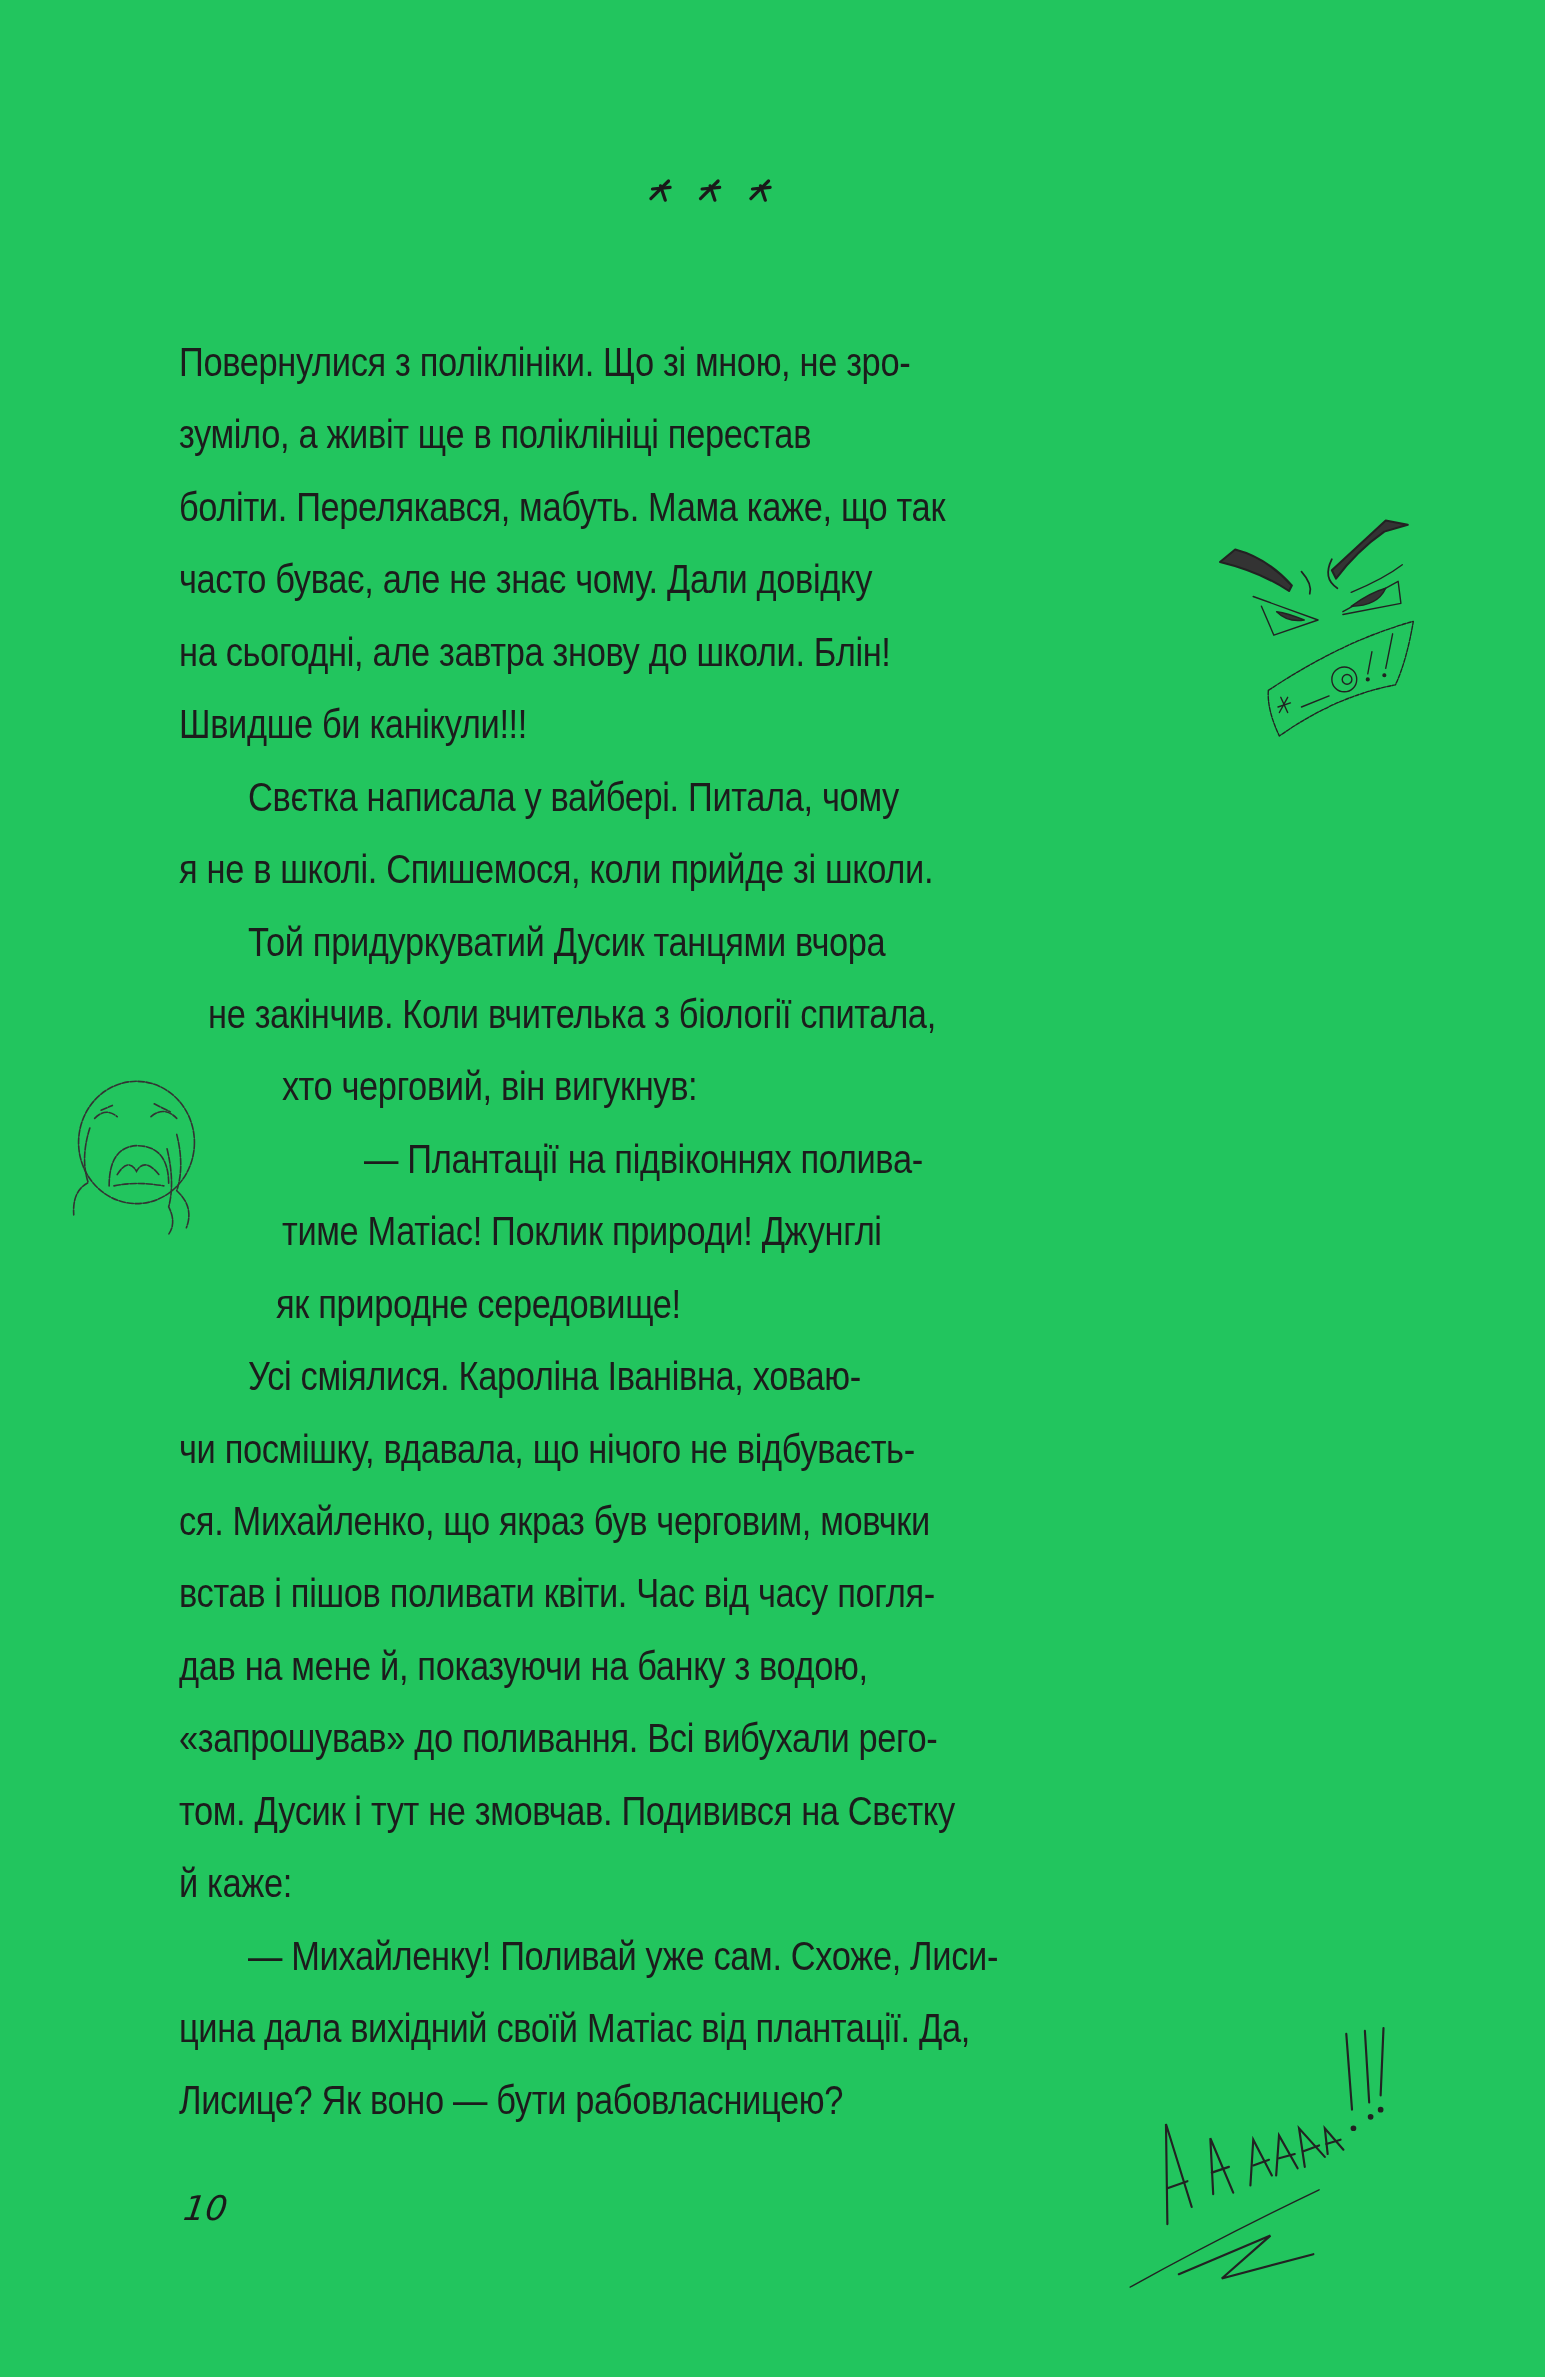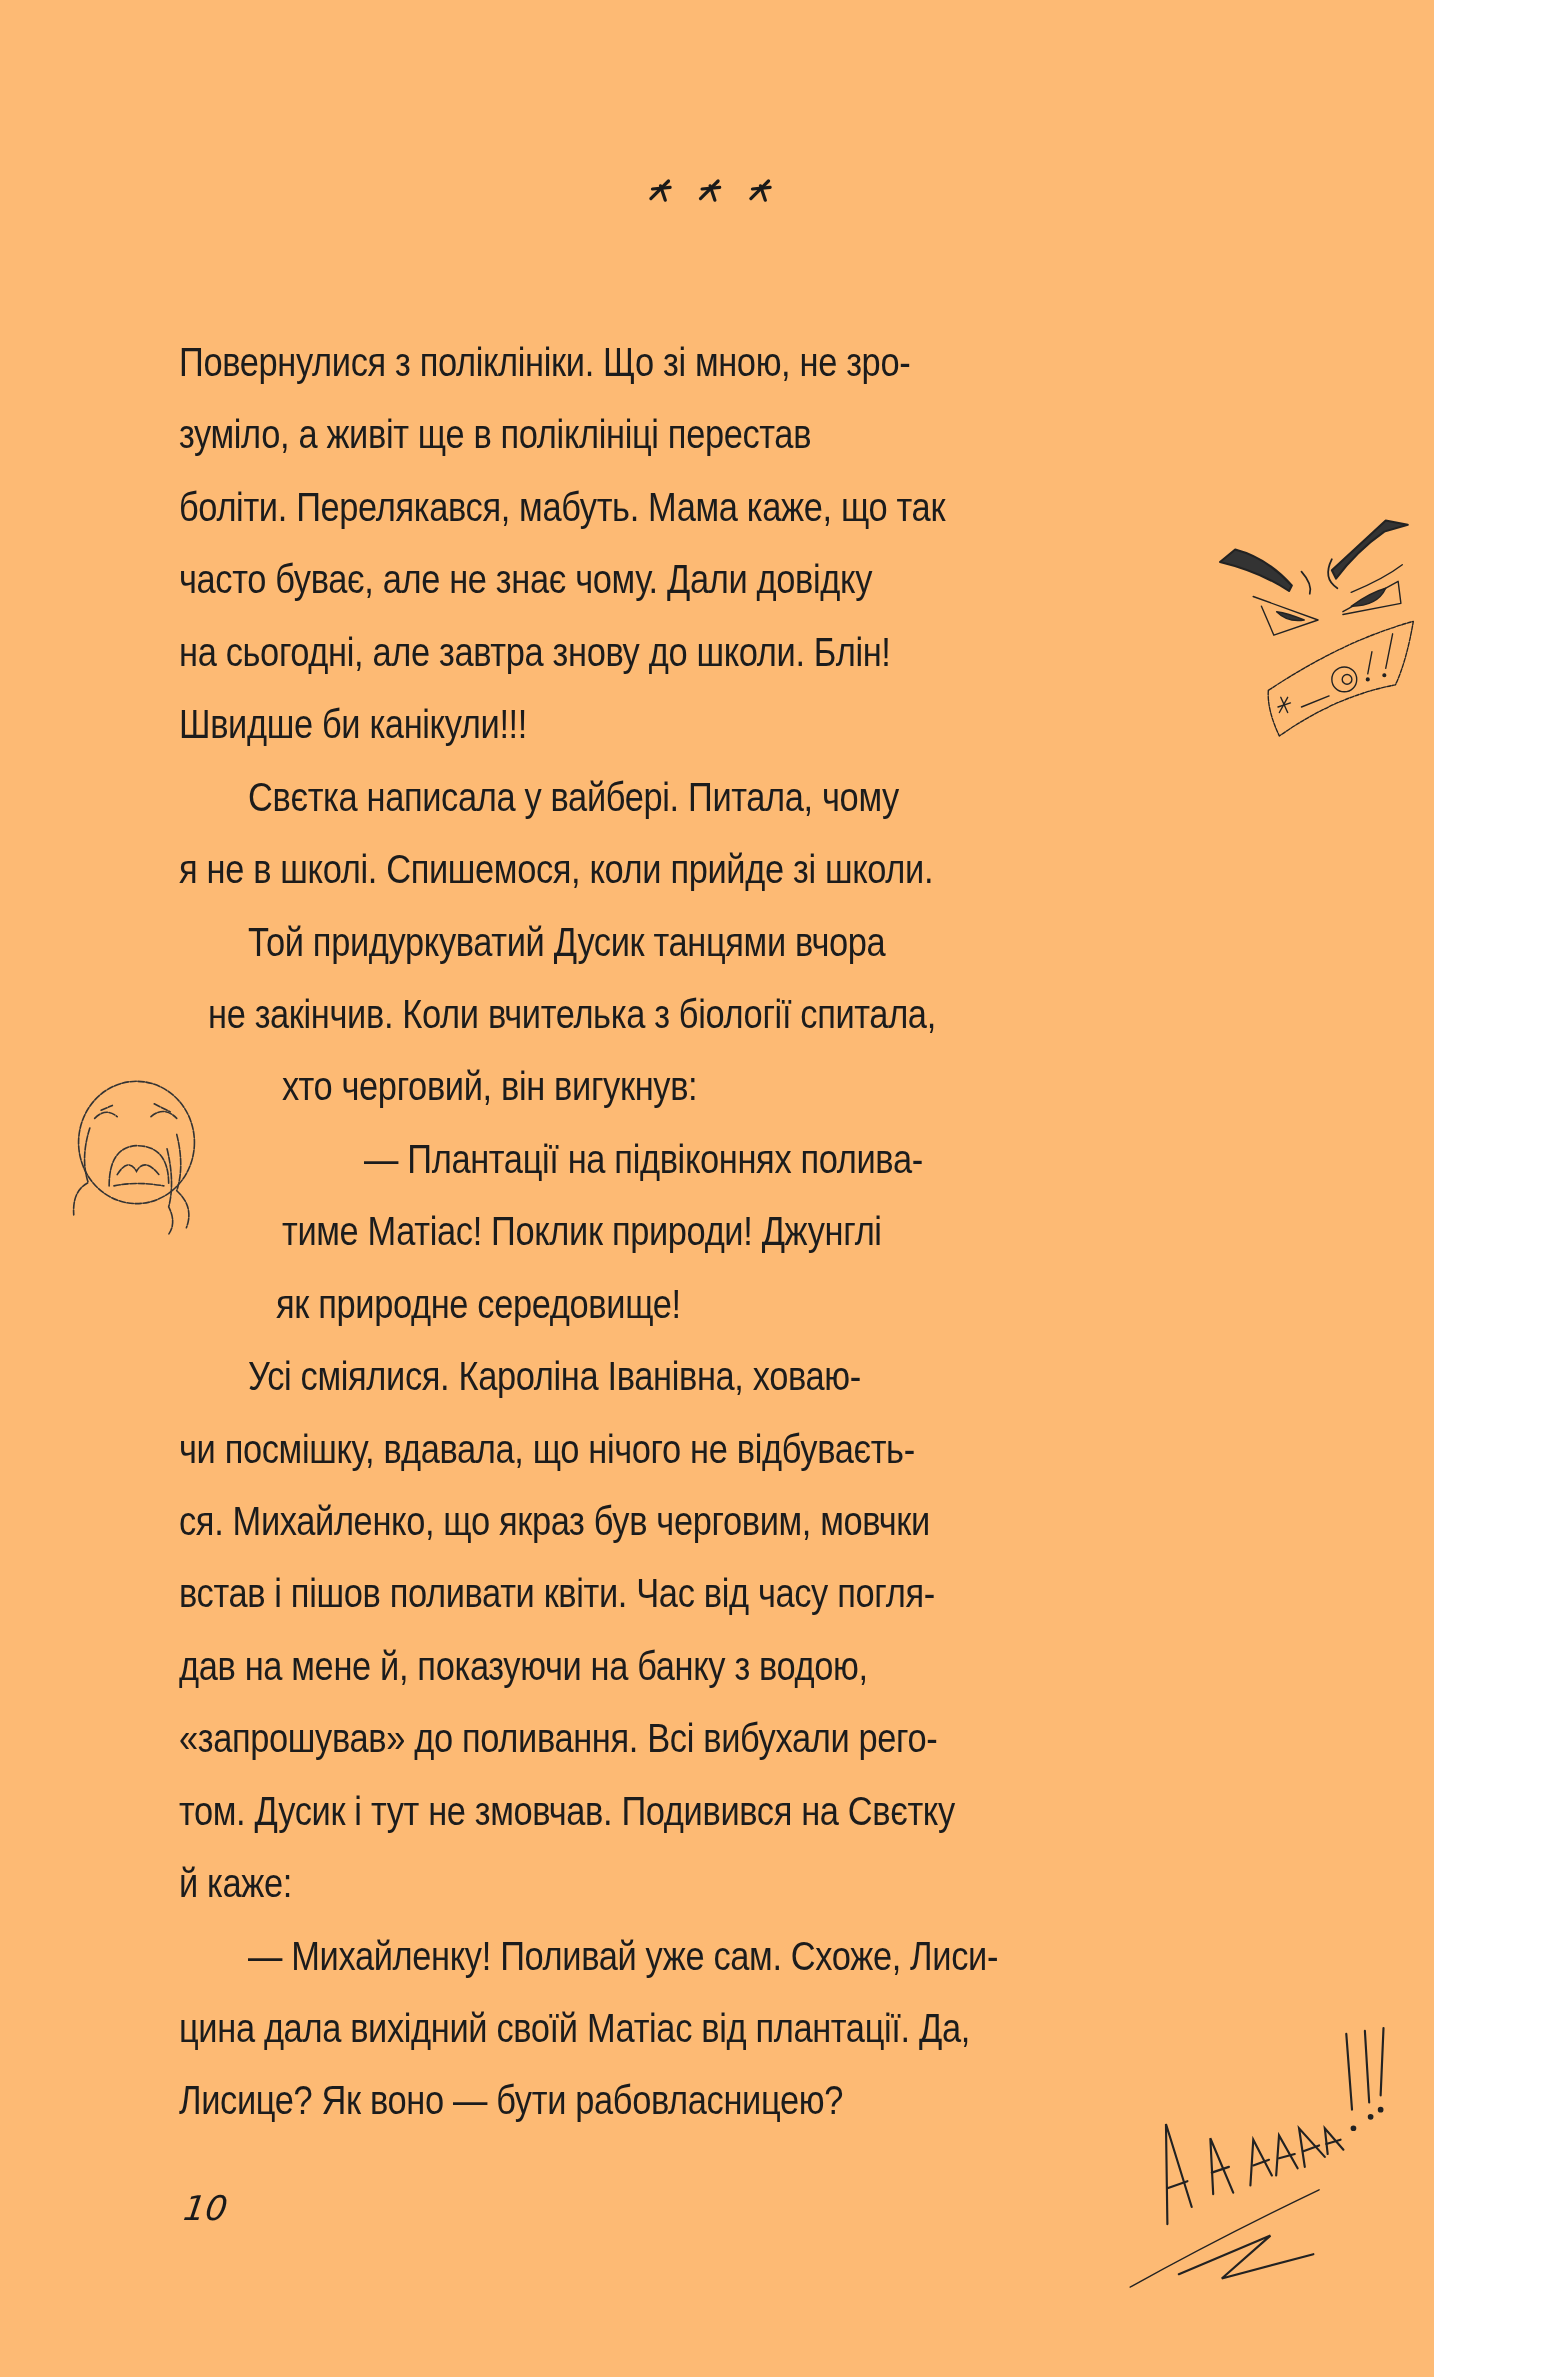--- a/index.html
+++ b/index.html
@@ -11,22 +11,22 @@
       width: 1545px;
       height: 2377px;
       position: relative;
       overflow: hidden;
       font-family: "Liberation Sans Narrow", "Liberation Sans", sans-serif;
       color: #1a1a1a;
     }
     .page {
       position: absolute;
       left: 0; top: 0;
-      width: 1434px; height: 2377px;
-      background: #fdba74;
+      width: 1545px; height: 2377px;
+      background: #22c55e;
     }
     .separator {
       position: absolute;
       top: 165px;
       left: 636px;
       width: 145px;
       height: 48px;
     }
     .line {
       position: absolute;

